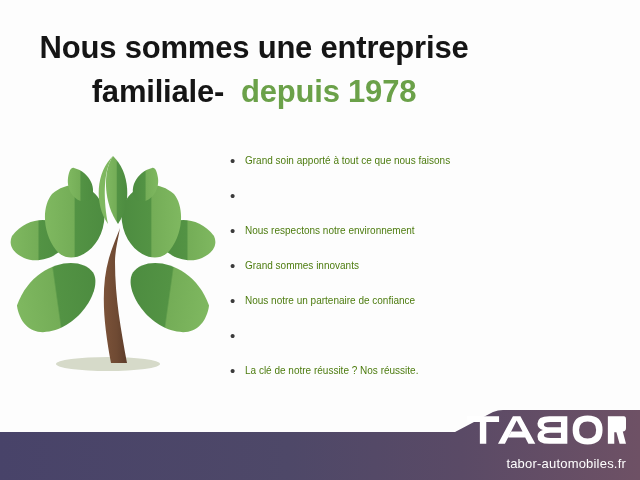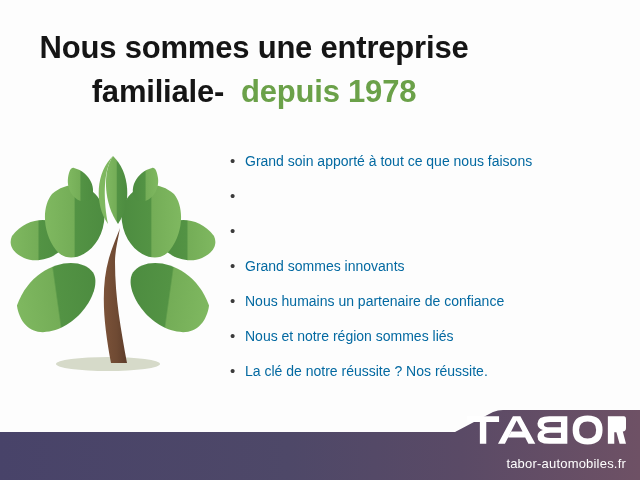--- a/index.html
+++ b/index.html
@@ -64,23 +64,23 @@
   }
   .bullet-dot {
     width: 15px;
     flex: 0 0 15px;
     font-size: 15px;
     line-height: 22px;
     color: #3b3b3b;
     text-align: left;
   }
   .bullet-text {
-    font-size: 14px;
+    font-size: 10px;
     line-height: 22px;
-    color: #0369a1;
+    color: #4d7c0f;
     white-space: nowrap;
   }
 
   
   .tree-art {
     position: absolute;
     left: 8px;
     top: 150px;
     width: 210px;
     height: 240px;
@@ -199,35 +199,35 @@
       <span class="bullet-dot">•</span>
       <span class="bullet-text">Grand soin apporté à tout ce que nous faisons</span>
     </div>
 
     <div class="bullet-row">
       <span class="bullet-dot">•</span>
     </div>
 
     <div class="bullet-row">
       <span class="bullet-dot">•</span>
+      <span class="bullet-text">Nous respectons notre environnement</span>
     </div>
 
     <div class="bullet-row">
       <span class="bullet-dot">•</span>
       <span class="bullet-text">Grand sommes innovants</span>
     </div>
 
     <div class="bullet-row">
       <span class="bullet-dot">•</span>
-      <span class="bullet-text">Nous humains un partenaire de confiance</span>
-    </div>
-
-    <div class="bullet-row">
-      <span class="bullet-dot">•</span>
-      <span class="bullet-text">Nous et notre région sommes liés</span>
+      <span class="bullet-text">Nous notre un partenaire de confiance</span>
+    </div>
+
+    <div class="bullet-row">
+      <span class="bullet-dot">•</span>
     </div>
 
     <div class="bullet-row">
       <span class="bullet-dot">•</span>
       <span class="bullet-text">La clé de notre réussite ? Nos réussite.</span>
     </div>
 
   </div>
 
   <div class="footer-bar">

